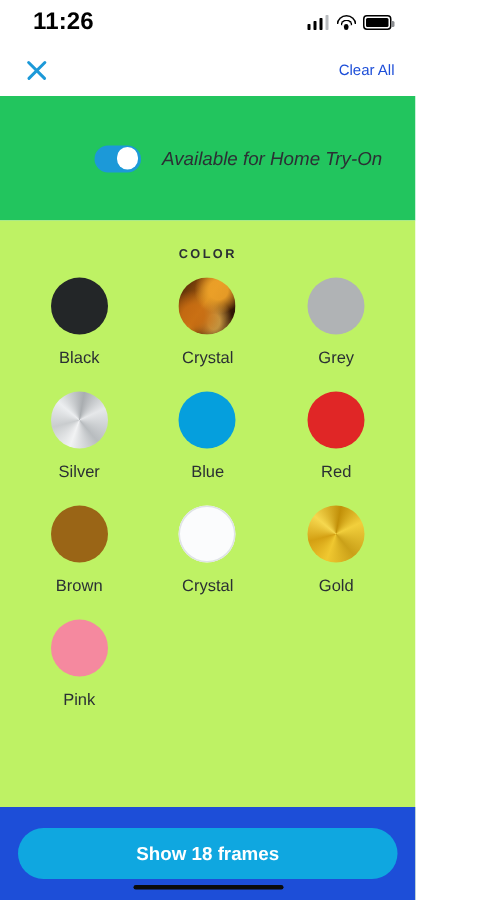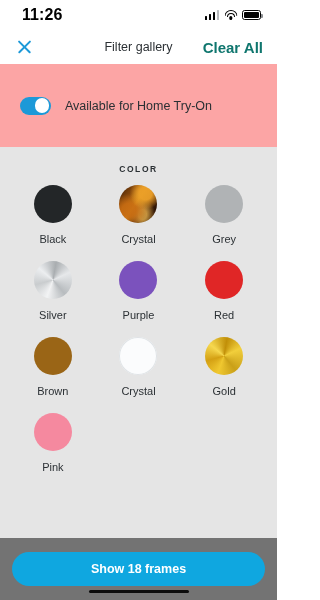--- a/index.html
+++ b/index.html
@@ -66,48 +66,49 @@
     content:""; position:absolute; left:2px; top:10px;
     width:17px; height:1.7px; background:#1c99d8; border-radius:1px;
   }
   .close-btn::before { transform:rotate(45deg); }
   .close-btn::after  { transform:rotate(-45deg); }
   .header-title {
     position:absolute; left:0; right:0; text-align:center;
     font-size:12.5px; color:#2b3034; pointer-events:none;
   }
   .clear-all {
-    margin-left:auto; font-size:15px; font-weight:bold;
-    color:#0f766e; cursor:pointer; position:relative; z-index:2;
+    margin-left:auto; font-size:10px; font-weight:normal;
+    color:#1d4ed8; cursor:pointer; position:relative; z-index:2;
   }
 
   
   .toggle-panel {
-    background:#fca5a5;
+    background:#22c55e;
     height:83px;
     display:flex; align-items:center;
-    padding-left:20px;
+    padding-left:63px;
     gap:14px;
+    font-style:italic;
   }
   .switch {
     width:31px; height:18px; border-radius:9px;
     background:#1c99d8; position:relative; flex:none; cursor:pointer;
   }
   .switch i {
     position:absolute; top:1.6px; right:1.6px;
     width:14.8px; height:14.8px; border-radius:50%;
     background:#fff;
   }
   .toggle-label { font-size:12.5px; color:#2b3034; }
 
   
   .content {
     position:absolute;
     top:147px; left:0; right:0; bottom:0;
-    background:#e5e5e5;
+    background:#bef264;
     overflow:hidden;
   }
   .section-title {
     text-align:center;
     font-size:8.5px;
     font-weight:bold;
     letter-spacing:1.6px;
     color:#2b3034;
     padding:17px 0 5px;
   }
@@ -165,21 +166,21 @@
       linear-gradient(125deg, #3a1c07 0%, #8a4a0c 28%, #d8921f 46%,
                       #5a2c08 62%, #2d1405 82%, #7a3f0b 100%);
   }
   .sw-twotone {
     background:linear-gradient(to bottom, #2f2a26 0 45%, #c2ccd6 45% 100%);
   }
 
   
   .bottom-bar {
     position:absolute; left:0; right:0; bottom:0;
-    background:#737373;
+    background:#1d4ed8;
     padding:14px 12px 0;
     height:62px;
   }
   .cta {
     display:block; width:100%; height:34px;
     border:none; border-radius:17px;
     background:#0fa7e0; color:#fff;
     font-family:"Liberation Sans", sans-serif;
     font-size:12.5px; font-weight:bold;
     cursor:pointer;
@@ -207,21 +208,20 @@
         <span></span>
       </div>
     <div class="battery">
         <i></i>
       </div>
   </div>
 </div>
 
 <div class="header">
   <div class="close-btn"></div>
-  <div class="header-title">Filter gallery</div>
   <div class="clear-all">Clear All</div>
 </div>
 
 <div class="toggle-panel">
   <div class="switch">
       <i></i>
     </div>
   <div class="toggle-label">Available for Home Try-On</div>
 </div>
 
@@ -238,22 +238,22 @@
       </div>
       <div class="swatch-cell">
         <div class="swatch sw-grey"></div>
         <div class="swatch-label">Grey</div>
       </div>
       <div class="swatch-cell">
         <div class="swatch sw-silver"></div>
         <div class="swatch-label">Silver</div>
       </div>
       <div class="swatch-cell">
-        <div class="swatch sw-purple"></div>
-        <div class="swatch-label">Purple</div>
+        <div class="swatch sw-blue"></div>
+        <div class="swatch-label">Blue</div>
       </div>
       <div class="swatch-cell">
         <div class="swatch sw-red"></div>
         <div class="swatch-label">Red</div>
       </div>
       <div class="swatch-cell">
         <div class="swatch sw-brown"></div>
         <div class="swatch-label">Brown</div>
       </div>
       <div class="swatch-cell">

